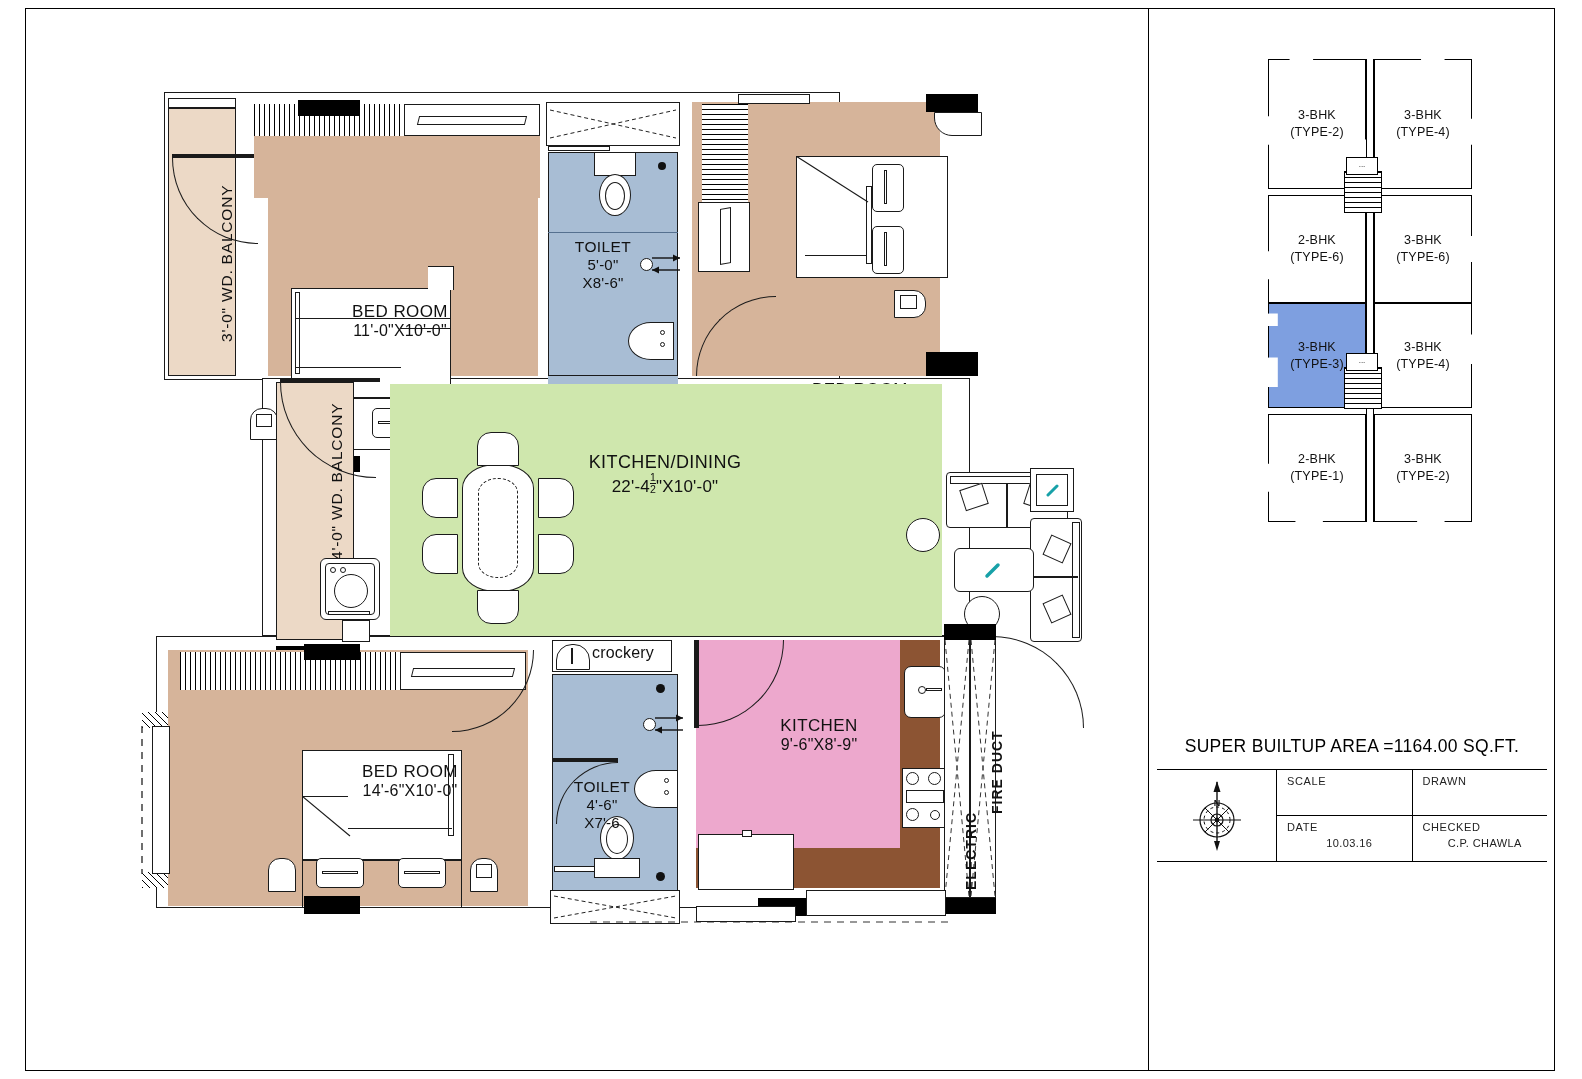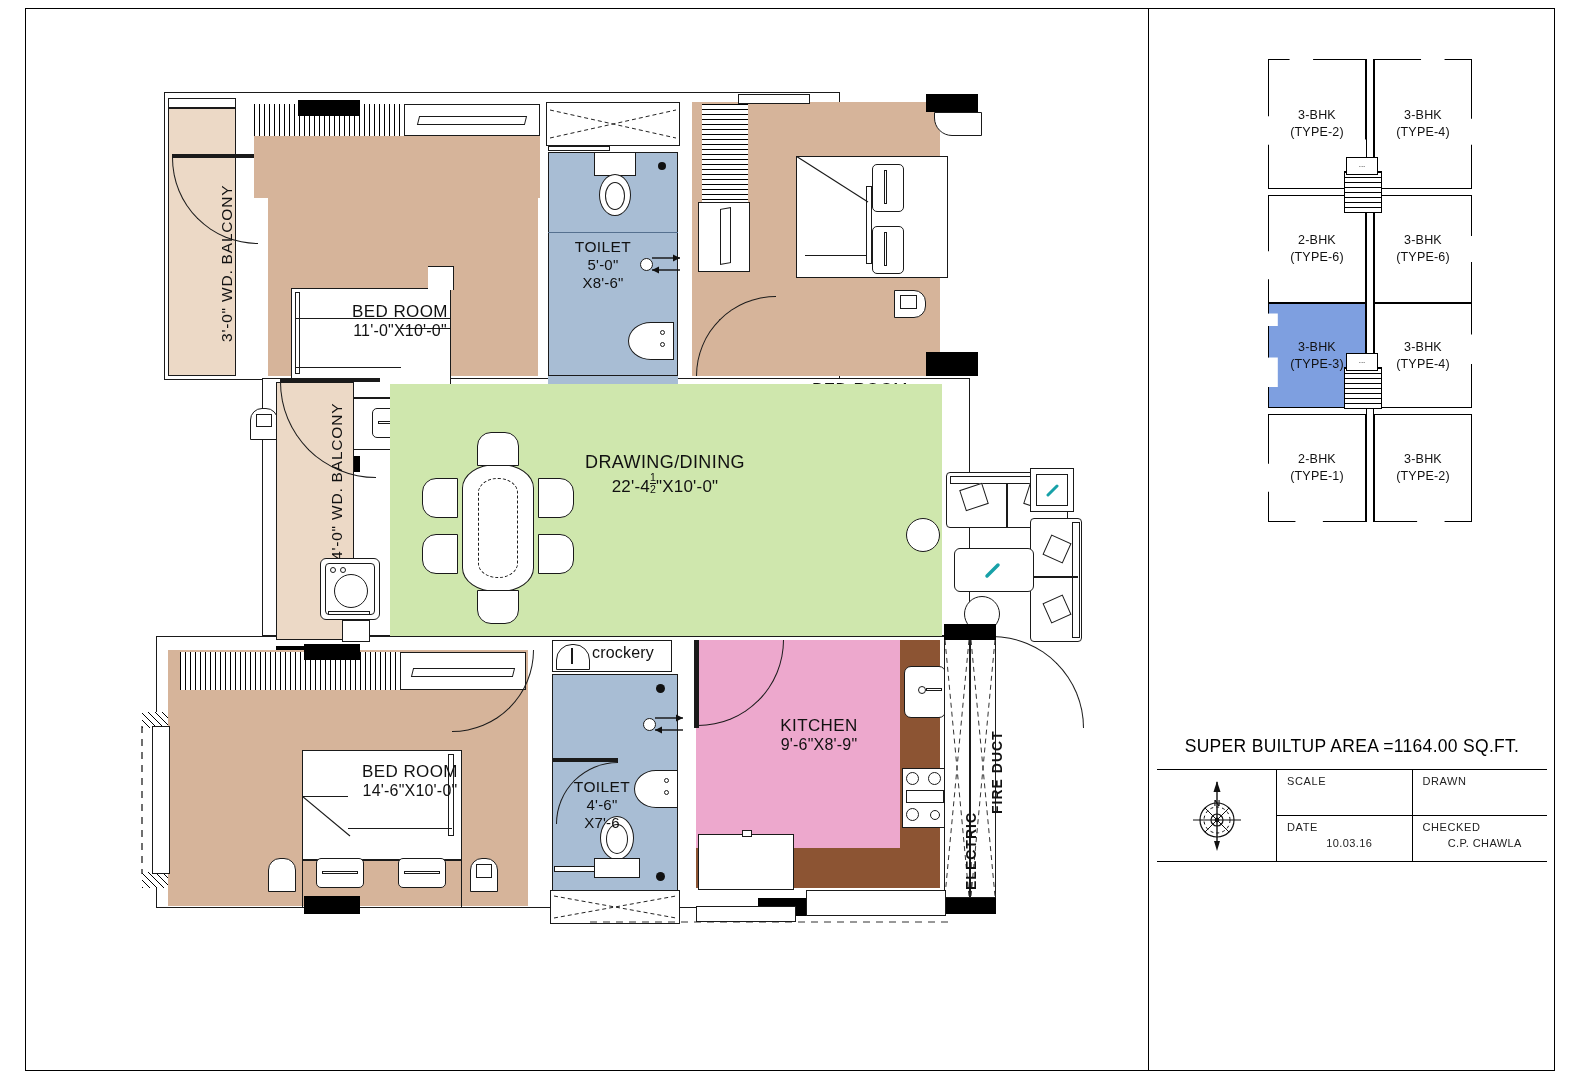--- a/index.html
+++ b/index.html
@@ -225,21 +225,21 @@
     <div class="fx fxr" style="left:184px;top:484px;width:34px;height:34px;"></div>
     <div class="fx fxr" style="left:180px;top:477px;width:6px;height:6px;"></div>
     <div class="fx fxr" style="left:190px;top:477px;width:6px;height:6px;"></div>
     <div class="fx" style="left:178px;top:521px;width:42px;height:4px;"></div>
     <div class="fx" style="left:192px;top:530px;width:28px;height:22px;"></div>
     <div class="sh" style="left:126px;top:556px;width:78px;height:12px;background:#000;"></div>
 
     <div class="sh living" style="left:240px;top:294px;width:552px;height:252px;"></div>
 
     <div class="lbl" style="left:400px;top:362px;width:230px;">
-      <div class="nm" style="font-size:18px;">DRAWING/DINING</div>
+      <div class="nm" style="font-size:18px;">KITCHEN/DINING</div>
       <div class="dm" style="font-size:17px;">
         <span>22'-4</span><span class="frac"><i>1</i><i class="bar"></i><i>2</i></span><span>"X10'-0"</span>
       </div>
     </div>
 
     <div class="fx" style="left:312px;top:374px;width:72px;height:128px;border-radius:34px/24px;"></div>
     <div class="fx" style="left:328px;top:388px;width:40px;height:100px;border-radius:22px/16px;border-style:dashed;"></div>
     <div class="fx" style="left:327px;top:342px;width:42px;height:34px;border-radius:14px 14px 0 0;"></div>
     <div class="fx" style="left:327px;top:500px;width:42px;height:34px;border-radius:0 0 14px 14px;"></div>
     <div class="fx" style="left:272px;top:388px;width:36px;height:40px;border-radius:14px 0 0 14px;"></div>

